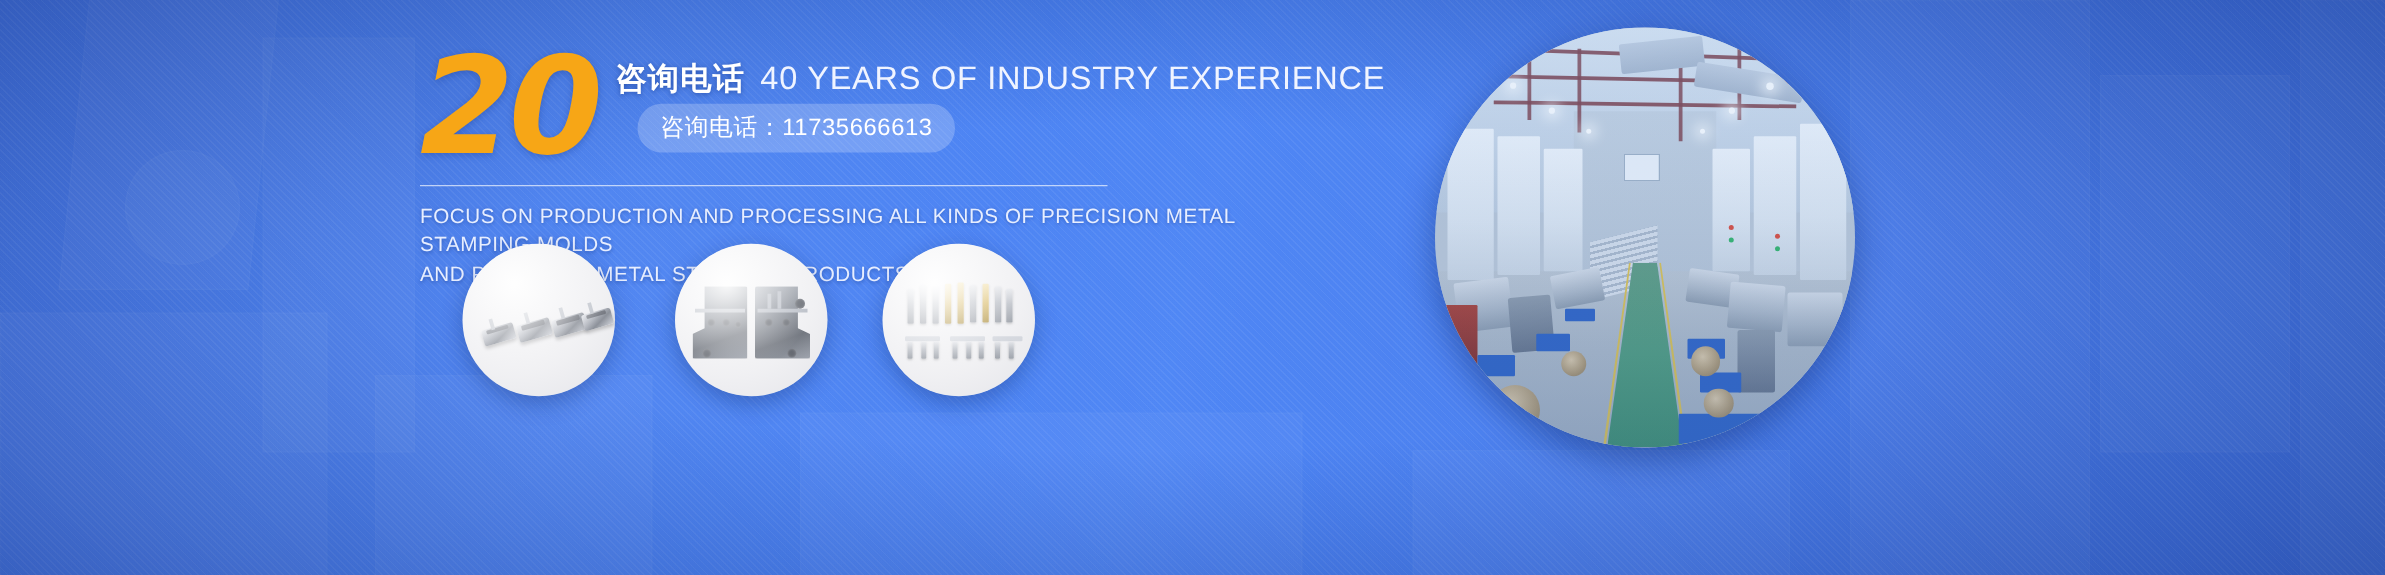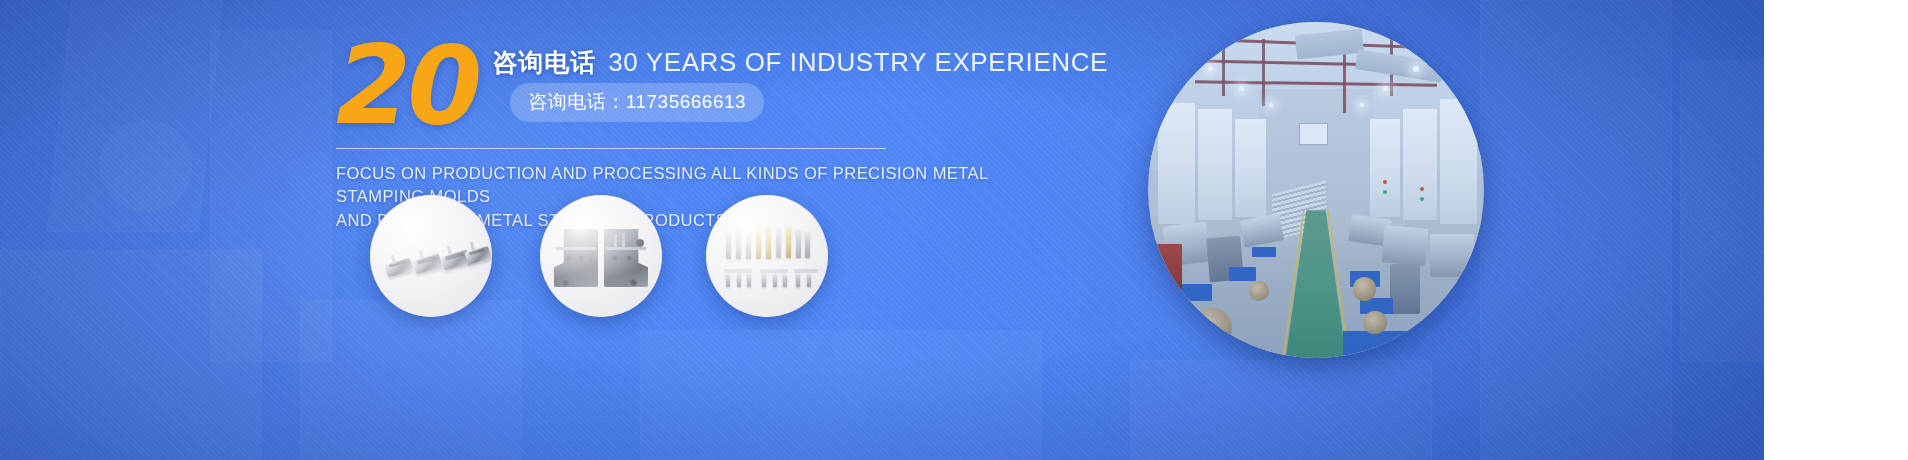--- a/index.html
+++ b/index.html
@@ -6,21 +6,21 @@
     margin: 0;
     padding: 0;
     background: #ffffff;
   }
   body {
     font-family: "Liberation Sans", "DejaVu Sans", sans-serif;
   }
 
   .banner {
     position: relative;
-    width: 1764px;
+    width: 1908px;
     height: 460px;
     overflow: hidden;
     background: #3b72e8;
   }
 
   
   .bg-photo {
     position: absolute;
     inset: 0;
     background:
@@ -357,21 +357,21 @@
   </div>
   <div class="bg-stripes"></div>
   <div class="bg-vignette"></div>
 
   <div class="copy">
     <div class="headline-row">
       <div class="big-number">20</div>
       <div class="headline-text">
         <div class="line-a">
           <span class="cn-small">咨询电话</span>
-          <span class="en-head">30 YEARS OF INDUSTRY EXPERIENCE</span>
+          <span class="en-head">40 YEARS OF INDUSTRY EXPERIENCE</span>
         </div>
         <div class="line-b">
           <span class="phone-badge">咨询电话：11735666613</span>
         </div>
       </div>
     </div>
     <div class="divider"></div>
     <div class="subcopy">
       <div>FOCUS ON PRODUCTION AND PROCESSING ALL KINDS OF PRECISION METAL STAMPING MOLDS</div>
       <div>AND PRECISION METAL STAMPING PRODUCTS</div>

